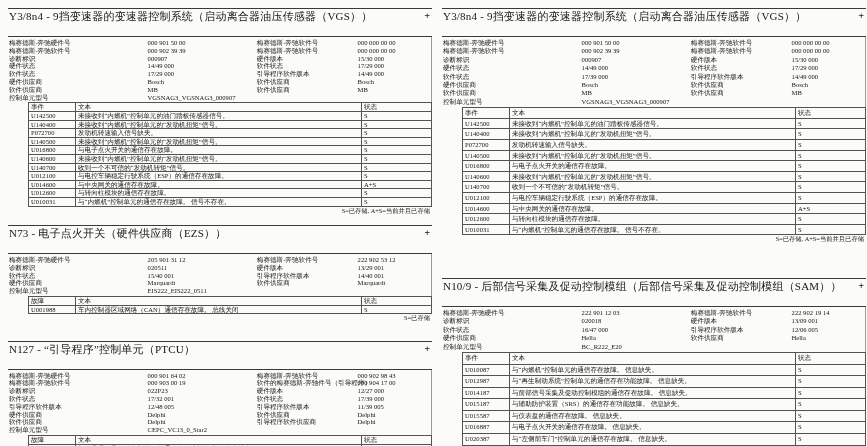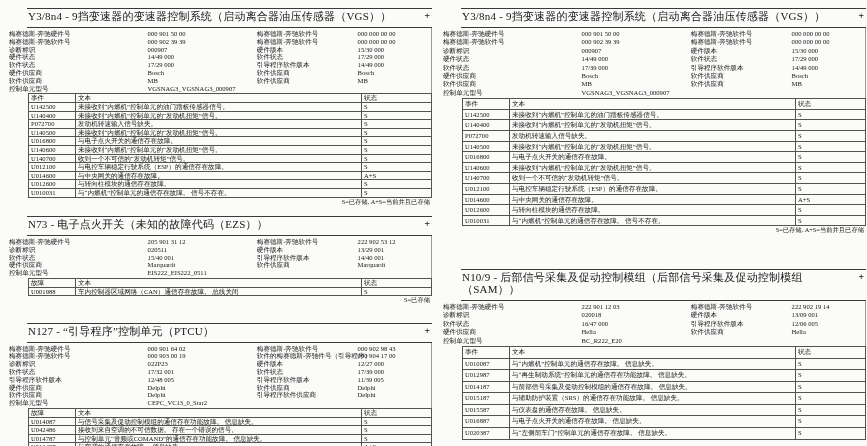--- a/index.html
+++ b/index.html
@@ -10,22 +10,21 @@
   }
   .page{display:flex;gap:10px;padding:8px 2px 0 8px;box-sizing:border-box;width:867px;}
   .col{width:424px;flex:0 0 424px;}
   .section{box-sizing:border-box;}
   #col-left .section:nth-child(2){margin-top:10px;}
   #col-left .section:nth-child(3){margin-top:18px;}
   #col-right .section:nth-child(2){margin-top:34px;}
   .sec-head{
     display:flex;justify-content:space-between;align-items:flex-start;
     border-top:1px solid #3a3a3a;border-bottom:1px solid #3a3a3a;
-    padding:1px 2px 5px 1px;
-    margin-left:19px;
+    padding:1px 2px 14px 1px;
   }
   .sec-title{font-size:11px;line-height:12px;letter-spacing:.2px;}
   .expand-icon{
     font-size:9px;line-height:9px;color:#222;flex:0 0 auto;
     font-family:"DejaVu Sans Mono",monospace;padding-top:1px;
   }
   .info-grid{padding:2px 2px 1px 1px;border-right:1px solid #9a9a96;}
   .info-row{display:flex;font-size:6.6px;line-height:7.8px;white-space:nowrap;}
   #col-right .info-row{line-height:8.4px;}
   .info-row .c0{width:33%;}
@@ -179,21 +178,21 @@
               <td>U010031</td>
               <td>与“内燃机”控制单元的通信存在故障。 信号不存在。</td>
               <td>S</td>
             </tr>
           </tbody>
     </table>
     <div class="legend-footer">S=已存储, A+S=当前并且已存储</div>
   </div>
       <div class="section">
     <div class="sec-head">
-      <span class="sec-title">N73 - 电子点火开关（未知的故障代码（EZS））</span>
+      <span class="sec-title">N73 - 电子点火开关（硬件供应商（EZS））</span>
       <span class="expand-icon">+</span>
     </div>
     <div class="info-grid">
           <div class="info-row">
             <span class="c0">梅赛德斯-奔驰硬件号</span>
             <span class="c1">205 901 31 12</span>
             <span class="c2">梅赛德斯-奔驰软件号</span>
             <span class="c3">222 902 53 12</span>
           </div>
           <div class="info-row">

